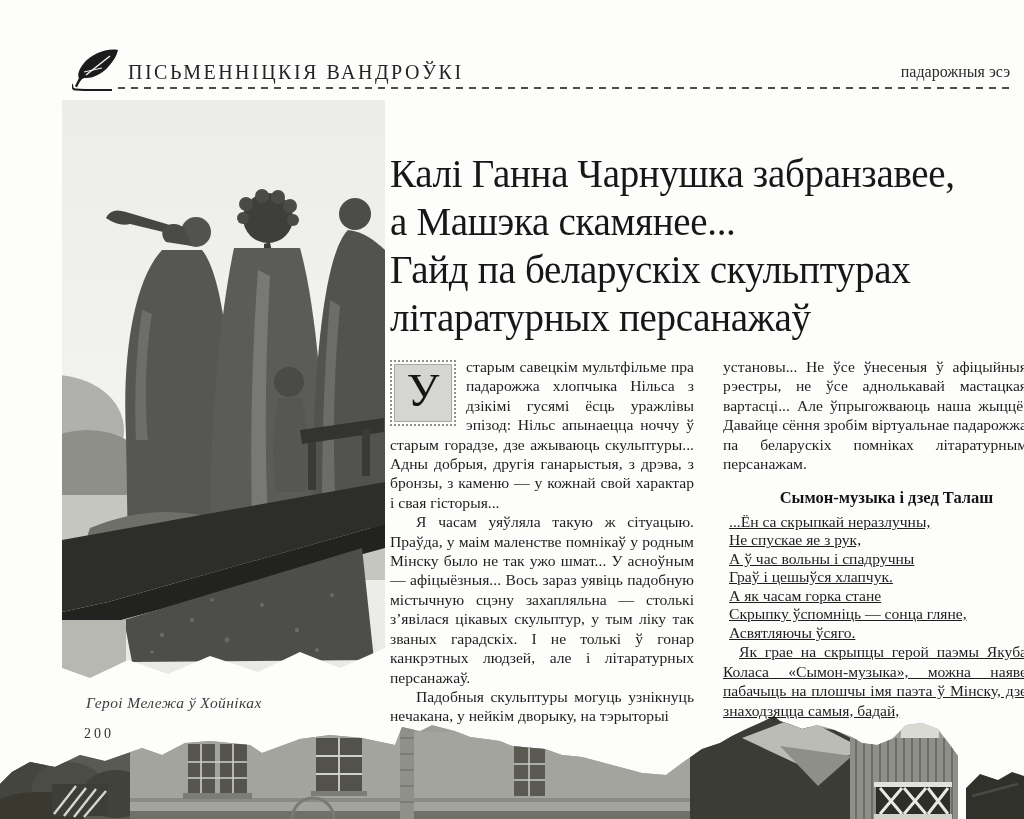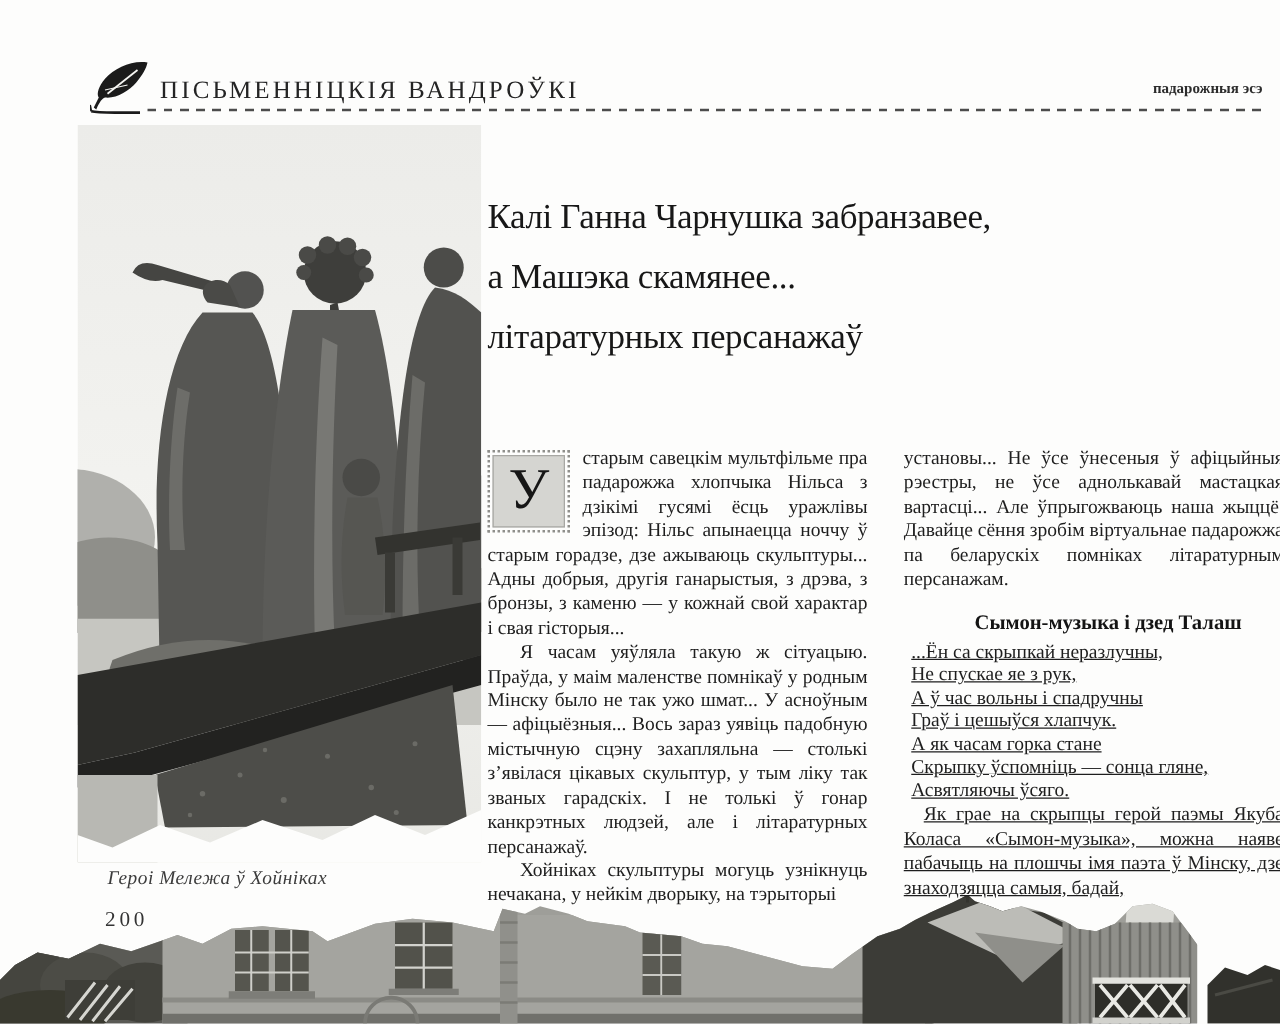--- a/index.html
+++ b/index.html
@@ -9,39 +9,39 @@
     font-family:"Liberation Serif","DejaVu Serif",serif;
     color:#1f1f1f;
   }
   
   .hdr-icon{position:absolute;left:72px;top:48px;width:48px;height:46px;}
   .hdr-title{
     position:absolute;left:128px;top:61px;font-size:20px;letter-spacing:2.5px;
     color:#242424;white-space:nowrap;
   }
   .hdr-right{
-    position:absolute;right:14px;top:63px;font-size:12px;color:#2c2c2c;white-space:nowrap;font-weight:bold;
+    position:absolute;right:14px;top:63px;font-size:16px;color:#2c2c2c;white-space:nowrap;
   }
   .dashed-rule{
     position:absolute;left:118px;right:12px;top:87px;height:2px;
     background:repeating-linear-gradient(90deg,#4c4c4c 0 7px,transparent 7px 13px);
   }
   
   .photo-left{position:absolute;left:62px;top:100px;width:323px;height:590px;}
   .photo-caption{
     position:absolute;left:86px;top:694px;font-style:italic;font-size:15.5px;
     color:#3c3c3c;letter-spacing:.4px;
   }
   .page-number{
-    position:absolute;left:84px;top:726px;font-size:17px;letter-spacing:3px;color:#333;
+    position:absolute;left:84px;top:726px;font-size:14px;letter-spacing:3px;color:#333;
   }
   
   .title{
     position:absolute;left:390px;top:150px;width:630px;
-    font-size:28px;line-height:48px;letter-spacing:-.3px;color:#171717;
+    font-size:39px;line-height:48px;letter-spacing:-.3px;color:#171717;
   }
   
   .col{
     position:absolute;top:357px;width:304px;
     font-size:15.6px;line-height:19.4px;text-align:justify;color:#1e1e1e;z-index:2;
   }
   .col1{left:390px;}
   .col2{left:707px;margin-left:16px;}
   .col p{margin:0;}
   .col p.indent{text-indent:26px;}
@@ -151,33 +151,34 @@
   <rect x="0" y="520" width="64" height="70" fill="#b8b8b3"></rect>
 
   <path d="M0,590 L0,568 L28,578 L66,560 L106,574 L148,556 L196,572 L238,552 L278,568 L323,548 L323,590 Z" fill="#fdfdfc"></path>
 </svg>
 <div class="photo-caption">Героі Мележа ў Хойніках</div>
 <div class="page-number">200</div>
 
 <div class="title">
   <div>Калі Ганна Чарнушка забранзавее,</div>
   <div>а Машэка скамянее...</div>
+  <div>Гайд па беларускіх скульптурах</div>
   <div>літаратурных персанажаў</div>
 </div>
 
 <div class="col col1">
   <p>
     <span class="stamp">
       <span class="stamp-inner">
         <span class="dropcap">У</span>
       </span>
     </span><span>старым савецкім мультфільме пра падарожжа хлопчыка Нільса з дзікімі гусямі ёсць уражлівы эпізод: Нільс апынаецца ноччу ў старым горадзе, дзе ажываюць скульптуры... Адны добрыя, другія ганарыстыя, з дрэва, з бронзы, з каменю — у кожнай свой характар і свая гісторыя...</span>
   </p>
   <p class="indent">Я часам уяўляла такую ж сітуацыю. Праўда, у маім маленстве помнікаў у родным Мінску было не так ужо шмат... У асноўным — афіцыёзныя... Вось зараз уявіць падобную містычную сцэну захапляльна — столькі з’явілася цікавых скульптур, у тым ліку так званых гарадскіх. І не толькі ў гонар канкрэтных людзей, але і літаратурных персанажаў.</p>
-  <p class="indent">Хойніках скульптуры могуць узнікнуць нечакана, у нейкім дворыку, на тэрыторыі</p>
+  <p class="indent">Падобныя скульптуры могуць узнікнуць нечакана, у нейкім дворыку, на тэрыторыі</p>
 </div>
 
 <div class="col col2">
   <p>установы... Не ўсе ўнесеныя ў афіцыйныя рэестры, не ўсе аднолькавай мастацкая вартасці... Але ўпрыгожваюць наша жыццё. Давайце сёння зробім віртуальнае падарожжа па беларускіх помніках літаратурным персанажам.</p>
   <h3 class="subheading">Сымон-музыка і дзед Талаш</h3>
   <div class="poem">
     <div class="poem-line">...Ён са скрыпкай неразлучны,</div>
     <div class="poem-line">Не спускае яе з рук,</div>
     <div class="poem-line">А ў час вольны і спадручны</div>
     <div class="poem-line">Граў і цешыўся хлапчук.</div>

